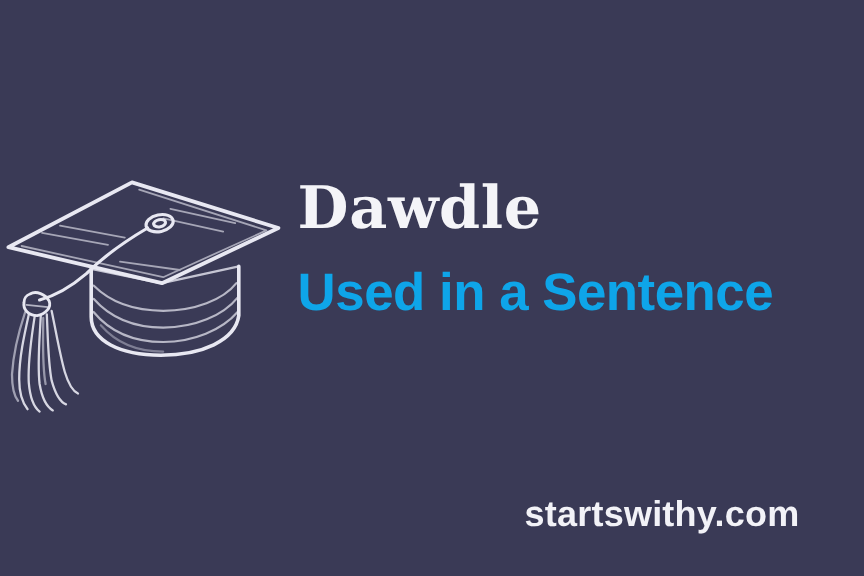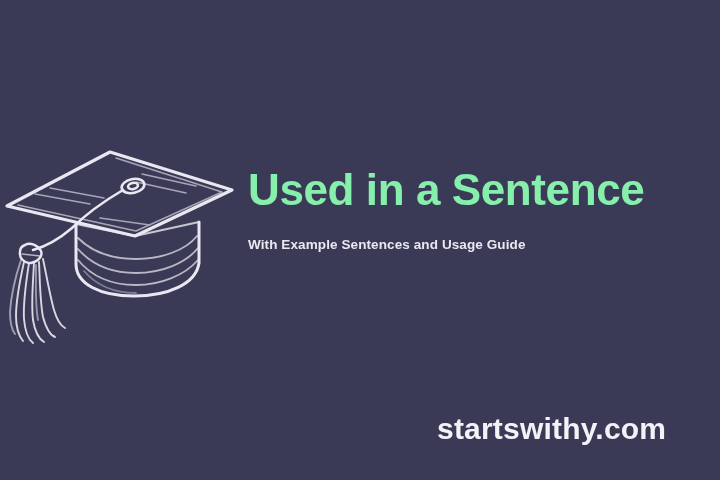--- a/index.html
+++ b/index.html
@@ -51,21 +51,21 @@
     padding: 0;
     white-space: nowrap;
   }
 
   #headline {
     font-family: "Liberation Sans", sans-serif;
     font-weight: 700;
     font-size: 44px;
     line-height: 48px;
     letter-spacing: -0.4px;
-    color: #86efac;
+    color: #0ea5e9;
     margin: 0;
     padding: 0;
     margin-top: 20px;
     white-space: nowrap;
   }
 
   #tagline {
     font-family: "Liberation Sans", sans-serif;
     font-weight: 700;
     font-size: 13.5px;
@@ -149,19 +149,19 @@
         <path d="M84 139 C 97 154, 114 161, 136 161" opacity="0.55"></path>
       </g>
 
       <g stroke-width="2" opacity="0.8">
         <path d="M76 92 L135 104 L199 90"></path>
       </g>
     </svg>
   </div>
 
   <div id="text-block">
+    <div id="word-title">Dawdle</div>
     <div id="headline">Used in a Sentence</div>
-    <div id="tagline">With Example Sentences and Usage Guide</div>
   </div>
 
   <div id="site-url">startswithy.com</div>
 
 </div>
 
 </body></html>

